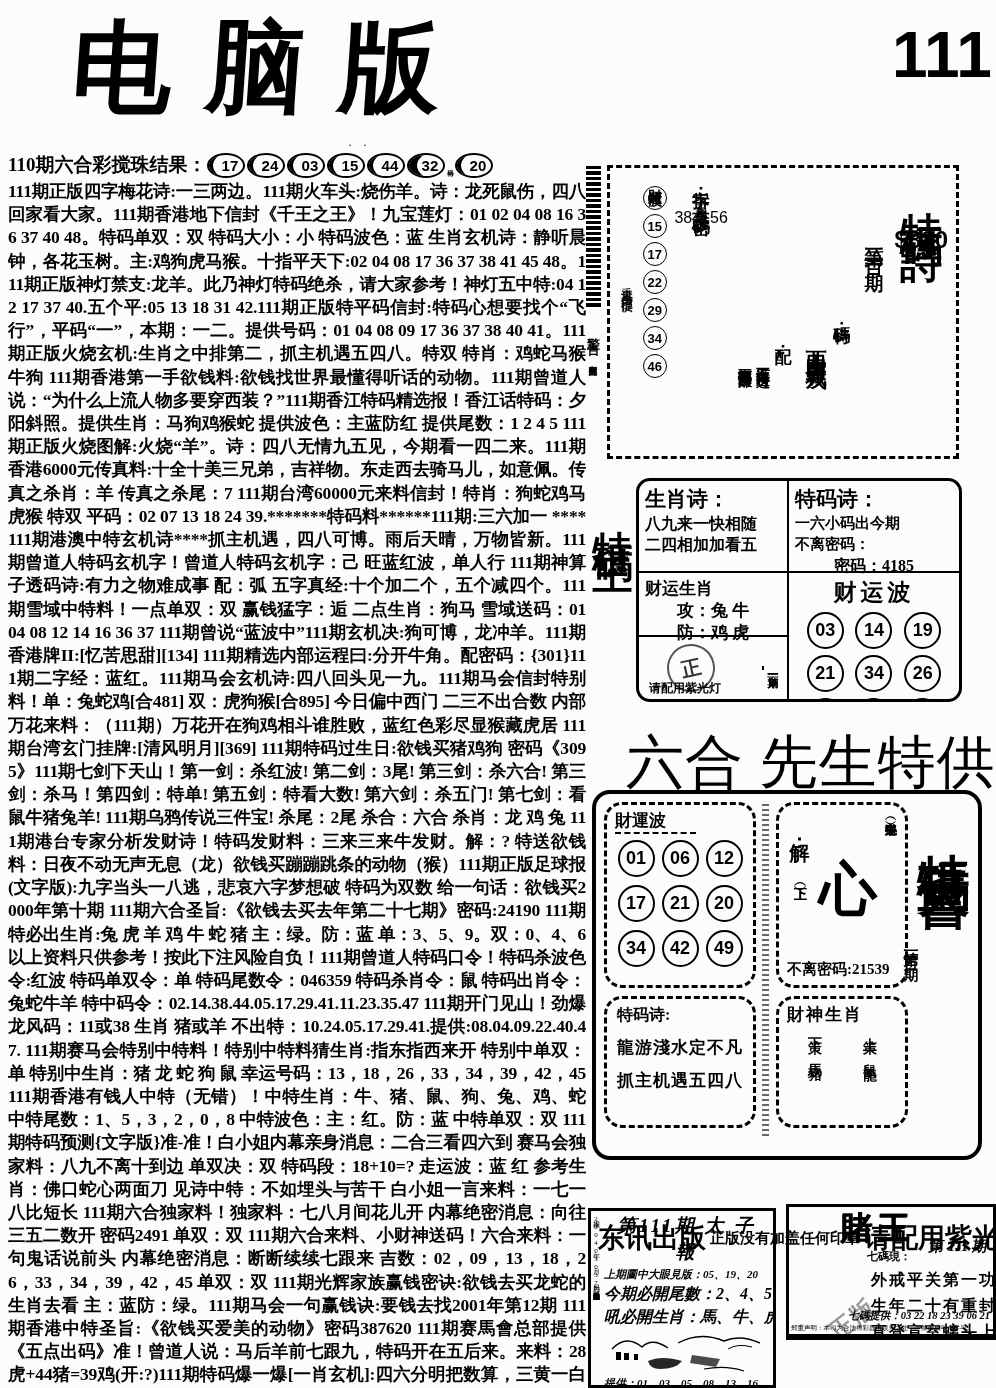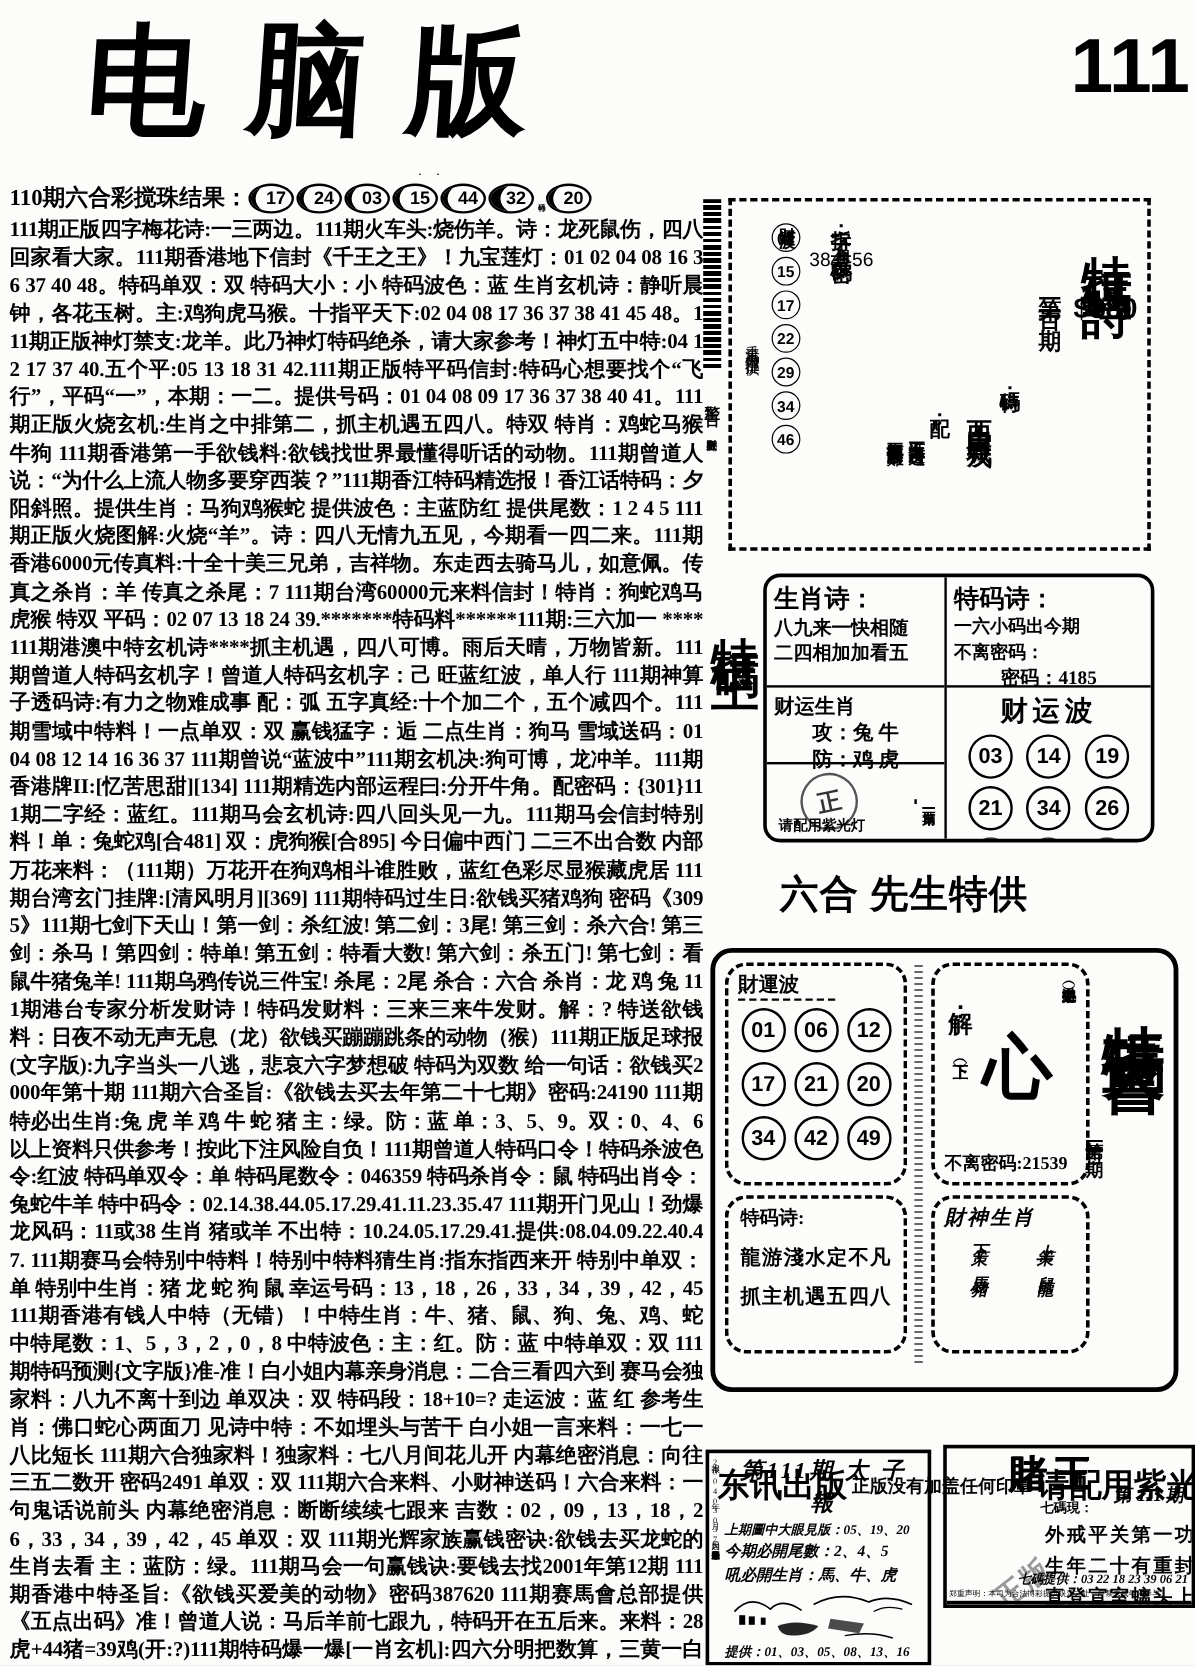--- a/index.html
+++ b/index.html
@@ -35,21 +35,21 @@
   .copyright-strip{position:absolute;left:585px;top:328px;writing-mode:vertical-rl;
         text-orientation:upright;font-size:10px;line-height:16px;}
   .copyright-strip .warn{font-size:13px;font-weight:700;letter-spacing:3px;}
   .copyright-strip .cr{margin-top:14px;font-size:9px;}
   
   .temashi-box{position:absolute;left:607px;top:165px;width:352px;height:294px;
         border:3px dashed #000;display:flex;flex-direction:row-reverse;
         justify-content:space-between;padding:10px 8px;box-sizing:border-box;}
   .temashi-box .col{display:flex;flex-direction:column;align-items:center;}
   .t-title{font-size:42px;font-weight:900;letter-spacing:14px;line-height:52px;}
-  .t-price{font-size:24px;font-weight:700;margin-top:24px;font-family:"Liberation Sans",sans-serif;}
+  .t-price{font-size:24px;font-weight:700;margin-top:6px;font-family:"Liberation Sans",sans-serif;}
   .t-issue{font-size:19px;font-weight:700;letter-spacing:5px;margin-top:56px;}
   .pair{flex-direction:row-reverse !important;}
   .t-tema-label{font-size:17px;font-weight:700;margin-top:18px;}
   .t-tema-poem{font-size:21px;font-weight:700;letter-spacing:3px;margin-top:64px;}
   .t-pei-label{font-size:17px;font-weight:700;margin-top:64px;}
   .t-pei-poem{font-size:14px;font-weight:700;letter-spacing:1px;margin-top:96px;}
   .t-chaizi{font-size:17px;font-weight:700;}
   .t-chaizi-note{font-size:11px;margin-top:4px;}
   .t-mima{font-size:18px;font-weight:700;margin-top:4px;}
   .t-mima-num{font-size:16px;margin-top:6px;writing-mode:horizontal-tb;font-family:"Liberation Sans",sans-serif;}
@@ -71,21 +71,21 @@
   .tw-stamp-area{flex:1;display:flex;align-items:center;}
   .stamp{width:44px;height:44px;border:2px solid #555;border-radius:50%;margin-left:22px;
         display:flex;align-items:center;justify-content:center;font-size:20px;font-weight:700;
         transform:rotate(-12deg);color:#333;}
   .tw-uv{position:absolute;left:10px;bottom:2px;font-size:12px;font-weight:700;}
   .tw-issue{writing-mode:vertical-rl;text-orientation:upright;font-size:11px;font-weight:700;
         margin-left:auto;border-left:2px solid #000;padding:2px 1px;}
   .tw-cyb-title{font-size:23px;font-weight:900;text-align:center;letter-spacing:4px;}
   .cyb-grid{display:grid;grid-template-columns:repeat(3,1fr);gap:6px 8px;padding:4px 10px;justify-items:center;}
   
-  .liuhe-heading{position:absolute;left:650px;top:724px;font-size:32px;font-weight:700;
+  .liuhe-heading{position:absolute;left:626px;top:724px;font-size:58px;font-weight:400;
         letter-spacing:1px;white-space:nowrap;}
   
   .tianshu-box{position:absolute;left:592px;top:790px;width:390px;height:370px;
         border:4px solid #000;border-radius:18px;box-sizing:border-box;}
   .ts-strip{position:absolute;left:166px;top:10px;width:7px;height:332px;
         background:repeating-linear-gradient(180deg,#666 0 2px,transparent 2px 5px);}
   .ts-sub{position:absolute;border:3px dashed #000;border-radius:18px;box-sizing:border-box;}
   .ts-cyb{left:8px;top:8px;width:152px;height:186px;padding:4px 8px;}
   .ts-cyb-label{font-size:17px;font-weight:900;border-bottom:2px dashed #000;display:inline-block;padding-right:30px;}
   .ts-cyb .cyb-grid{padding:6px 2px;gap:8px 6px;}
@@ -93,41 +93,41 @@
   .ts-jie-label{position:absolute;left:8px;top:22px;writing-mode:vertical-rl;text-orientation:upright;
         font-size:20px;font-weight:900;}
   .ts-jie-note{position:absolute;left:12px;top:72px;writing-mode:vertical-rl;font-size:13px;font-weight:700;}
   .ts-jie-char{position:absolute;left:40px;top:46px;font-size:58px;font-weight:900;}
   .ts-songzi{position:absolute;right:6px;top:8px;writing-mode:vertical-rl;text-orientation:upright;
         font-size:12px;font-weight:700;}
   .ts-jie-mima{position:absolute;left:8px;bottom:6px;font-size:15px;font-weight:900;white-space:nowrap;}
   .ts-poem{left:8px;top:202px;width:152px;height:132px;padding:6px 10px;}
   .ts-poem-title{font-size:16px;font-weight:900;}
   .ts-poem-line{font-size:17px;font-weight:700;margin-top:10px;letter-spacing:1px;}
-  .ts-caishen{left:180px;top:202px;width:132px;height:132px;padding:4px 8px;font-style:italic;}
+  .ts-caishen{left:180px;top:202px;width:132px;height:132px;padding:4px 8px;}
   .ts-caishen-title{font-size:17px;font-weight:900;letter-spacing:2px;}
   .ts-caishen-cols{display:flex;flex-direction:row-reverse;justify-content:space-around;height:92px;}
   .ts-caishen-col{writing-mode:vertical-rl;text-orientation:upright;font-size:14px;font-weight:700;letter-spacing:4px;}
   .ts-issue{position:absolute;right:58px;top:146px;writing-mode:vertical-rl;text-orientation:upright;
         font-size:15px;font-weight:700;letter-spacing:3px;}
   .ts-title{position:absolute;right:0px;top:18px;writing-mode:vertical-rl;text-orientation:upright;
         font-size:52px;font-weight:900;letter-spacing:8px;}
   
   .footer-line{position:absolute;left:598px;top:1220px;width:390px;display:flex;
         align-items:center;justify-content:space-between;}
   .f-pub,.f-uv{font-size:27px;font-weight:900;white-space:nowrap;}
   .f-note{font-size:15px;font-weight:700;white-space:nowrap;margin:0 4px;}
   
   .taizibao{position:absolute;left:588px;top:1208px;width:188px;height:180px;
         border:3px solid #000;box-sizing:border-box;padding:2px 4px 2px 13px;overflow:hidden;}
   .tzb-fine{position:absolute;left:1px;top:4px;writing-mode:vertical-rl;text-orientation:upright;
         font-size:7px;line-height:8px;height:168px;letter-spacing:0px;}
   .tzb-title{font-size:19px;font-weight:900;font-style:italic;letter-spacing:3px;text-align:center;}
   .tzb-line{font-size:11px;font-weight:700;font-style:italic;margin-top:2px;white-space:nowrap;}
-  .tzb-line.md{font-size:13px;}
+  .tzb-line.md{font-size:16px;}
   .tzb-sketch{display:block;margin:1px auto;}
   .tzb-provide{font-size:11px;font-weight:700;font-style:italic;line-height:14px;white-space:nowrap;}
   .tzb-provide .indent{padding-left:42px;display:block;}
   
   .duwang{position:absolute;left:786px;top:1204px;width:210px;height:136px;
         border:3px solid #000;box-sizing:border-box;overflow:hidden;}
   .dw-title{position:absolute;left:52px;top:0px;font-size:31px;font-weight:900;letter-spacing:6px;
         text-shadow:1px 0 0 #000,0 1px 0 #000;}
   .dw-issue{position:absolute;right:6px;top:30px;font-size:15px;font-weight:700;
         transform:skewX(-10deg);white-space:nowrap;}

